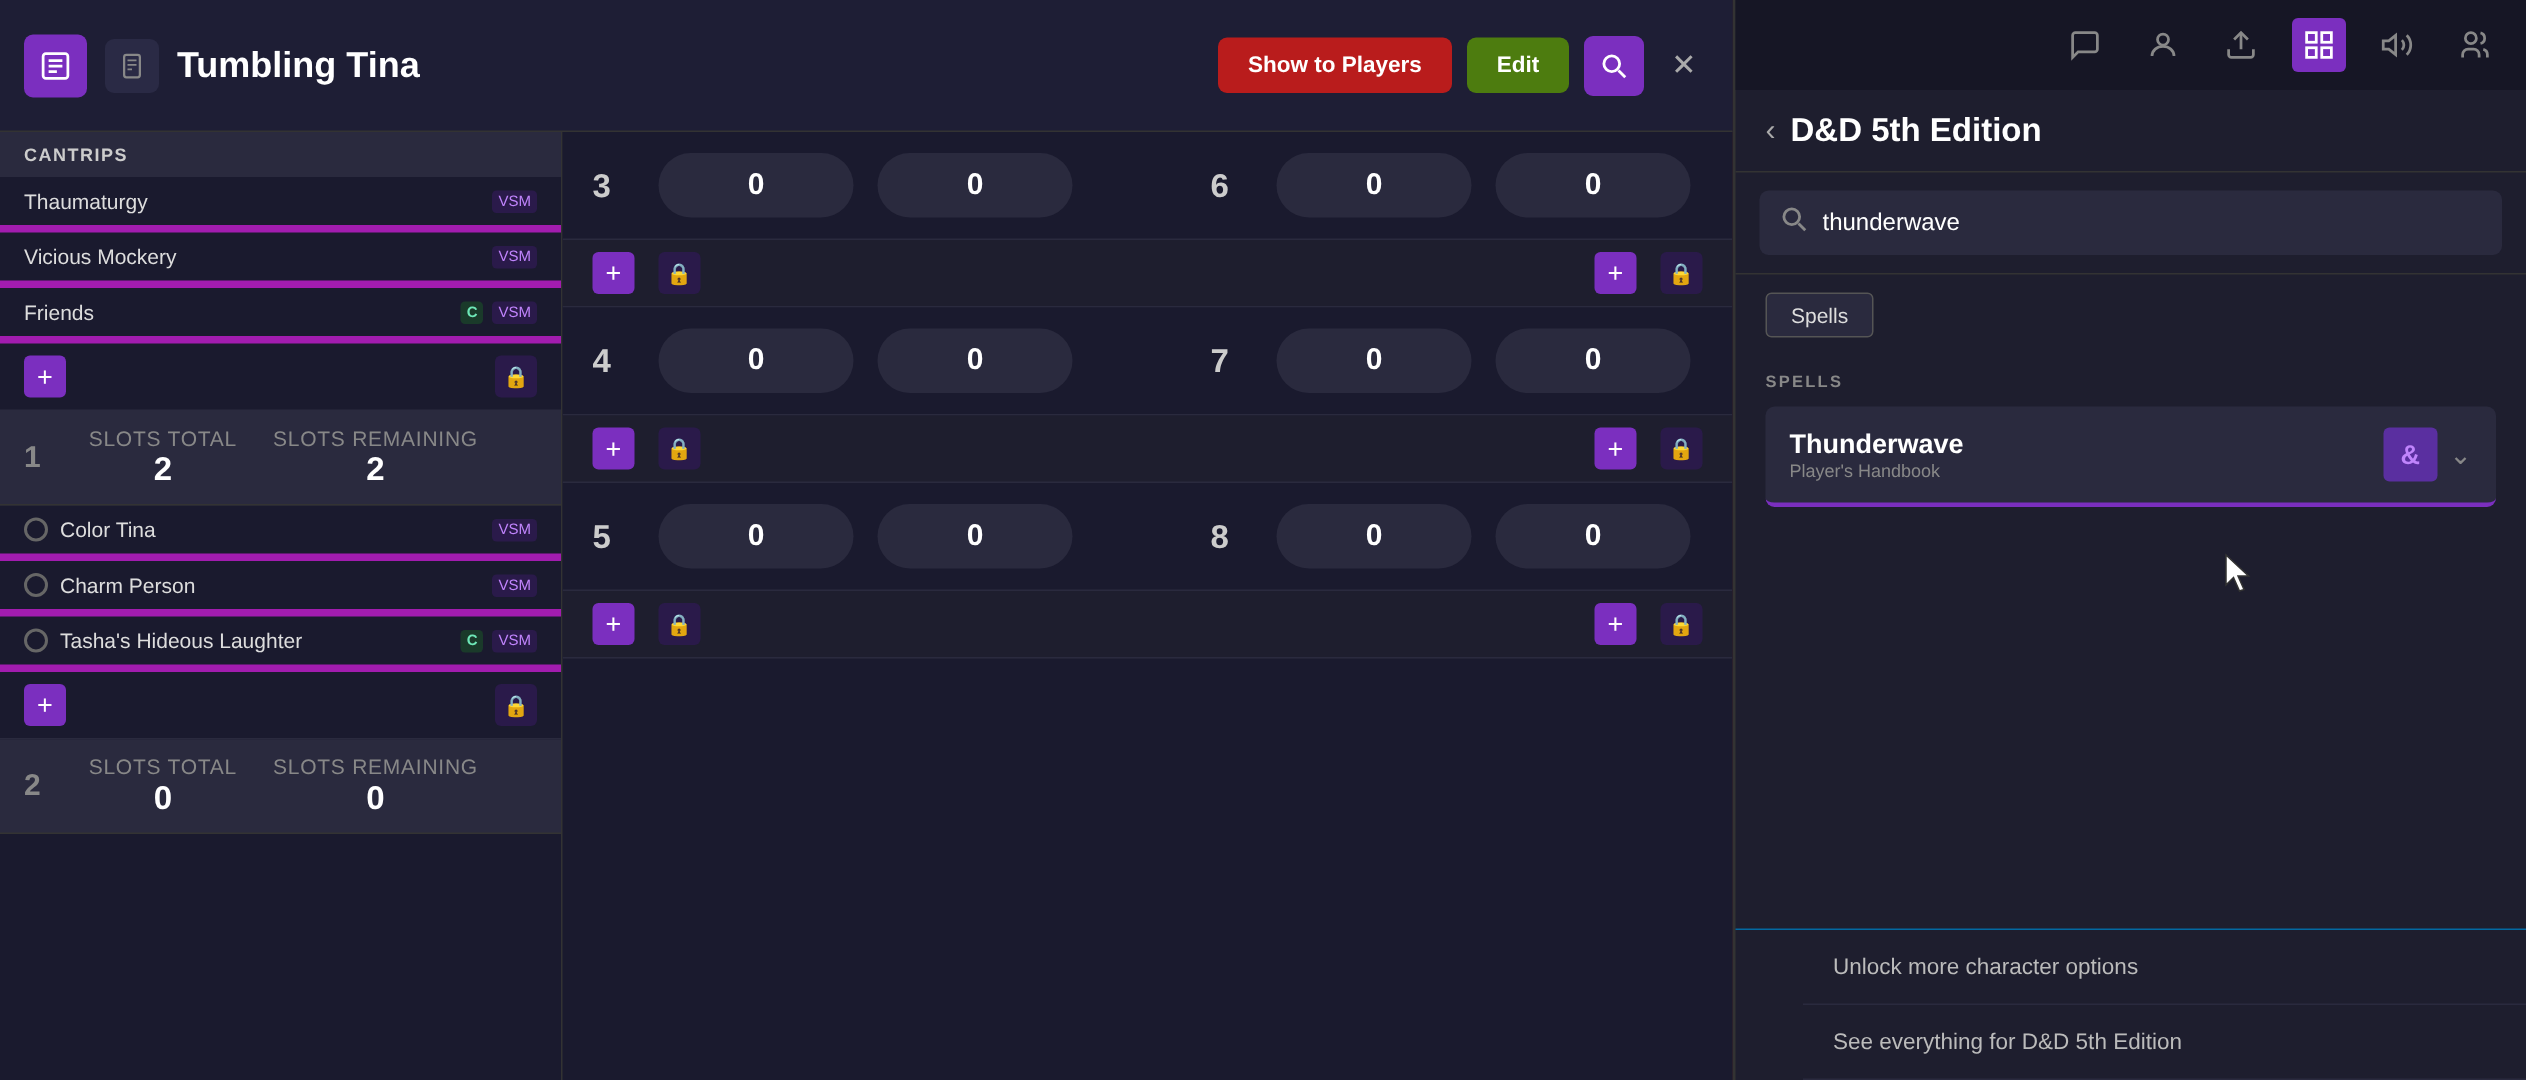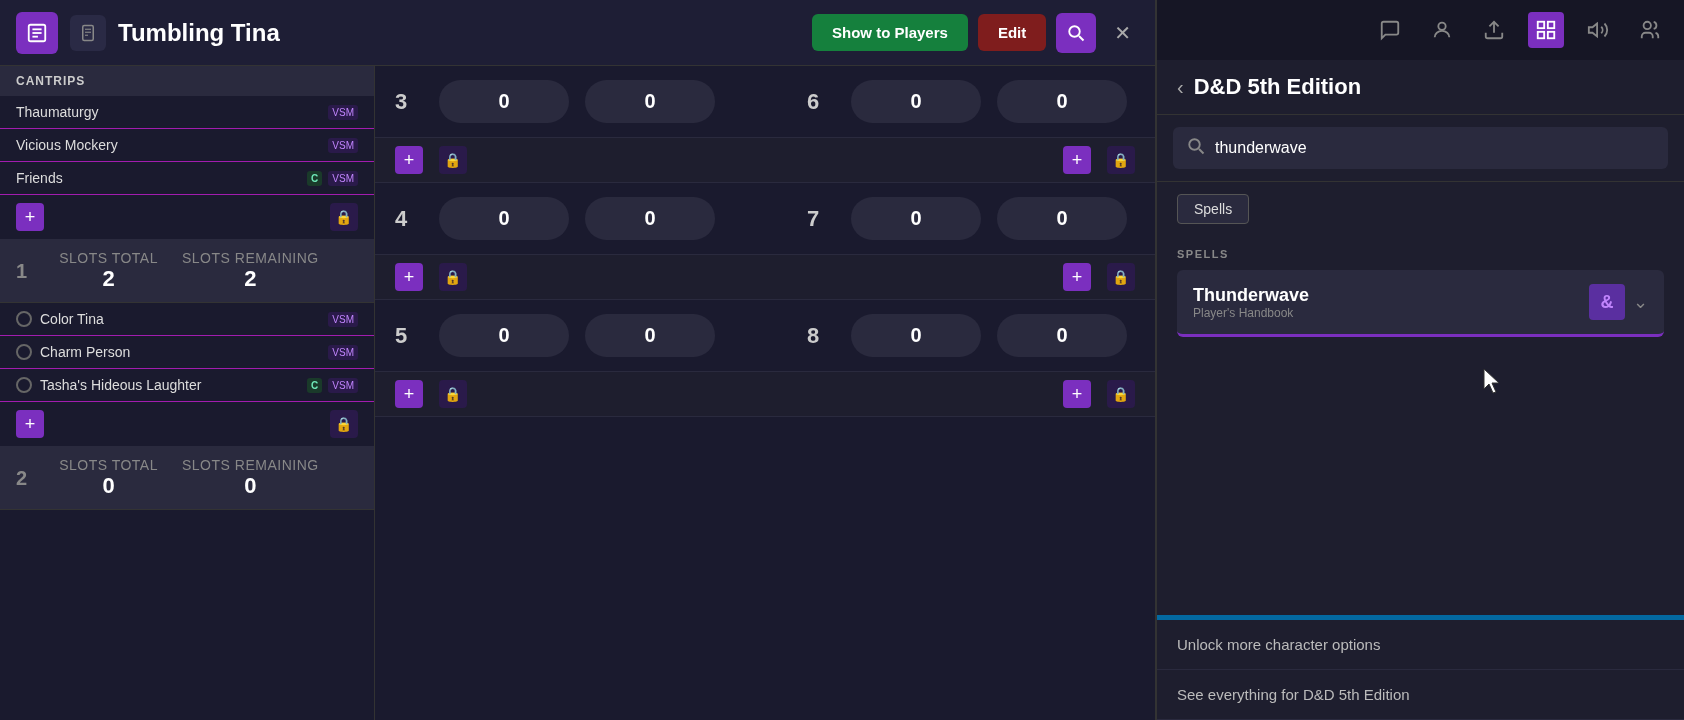--- a/index.html
+++ b/index.html
@@ -22,21 +22,21 @@
       position: relative;
     }
 
     
     .sheet-header {
       display: flex;
       align-items: center;
       padding: 10px 16px;
       background: #1e1e35;
       border-bottom: 1px solid #333;
-      height: 66px;
+      height: 88px;
       gap: 12px;
     }
     .header-icon {
       width: 42px;
       height: 42px;
       background: #7b2fbf;
       border-radius: 6px;
       display: flex;
       align-items: center;
       justify-content: center;
@@ -61,31 +61,31 @@
       font-size: 24px;
       font-weight: 600;
       flex: 1;
     }
     .header-actions {
       display: flex;
       align-items: center;
       gap: 10px;
     }
     .btn-show-players {
-      background: #15803d;
+      background: #b91c1c;
       color: white;
       border: none;
       border-radius: 6px;
       padding: 10px 20px;
       font-size: 15px;
       font-weight: 600;
       cursor: pointer;
     }
     .btn-edit {
-      background: #7f1d1d;
+      background: #4d7c0f;
       color: white;
       border: none;
       border-radius: 6px;
       padding: 10px 20px;
       font-size: 15px;
       font-weight: 600;
       cursor: pointer;
     }
     .btn-search {
       background: #7b2fbf;
@@ -130,21 +130,21 @@
       padding: 8px 16px;
       color: #ccc;
       font-size: 12px;
       font-weight: 700;
       letter-spacing: 1px;
       text-transform: uppercase;
     }
 
     .spell-item {
       padding: 8px 16px;
-      border-bottom: 1px solid #a21caf;
+      border-bottom: 5px solid #a21caf;
       display: flex;
       align-items: center;
       justify-content: space-between;
       color: #ddd;
       font-size: 14px;
     }
     .spell-item-left {
       display: flex;
       align-items: center;
       gap: 8px;
@@ -379,21 +379,22 @@
     }
     .expand-btn {
       color: #888;
       font-size: 18px;
       cursor: pointer;
     }
 
     
     .bottom-options {
       margin-top: auto;
-      border-top: 5px solid #0369a1;
+      border-top: 1px solid #0369a1;
+      padding-left: 45px;
     }
     .bottom-option-item {
       padding: 16px 20px;
       color: #bbb;
       font-size: 15px;
       border-bottom: 1px solid #2a2a3e;
       cursor: pointer;
     }
 
     

